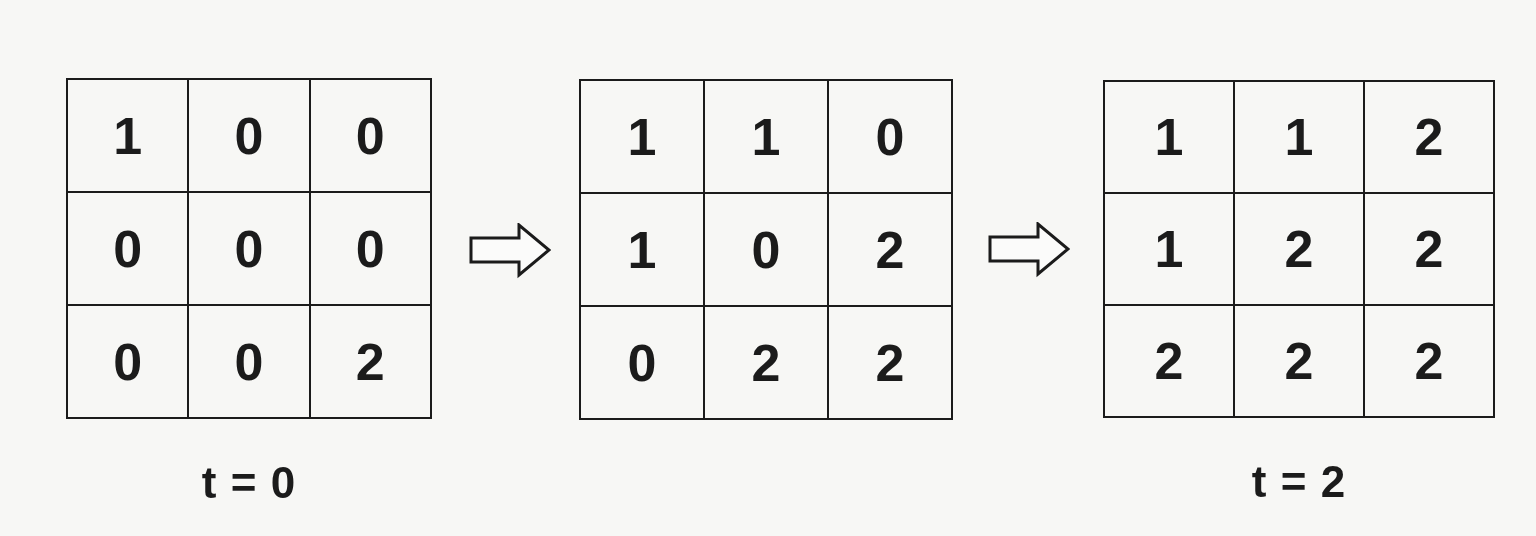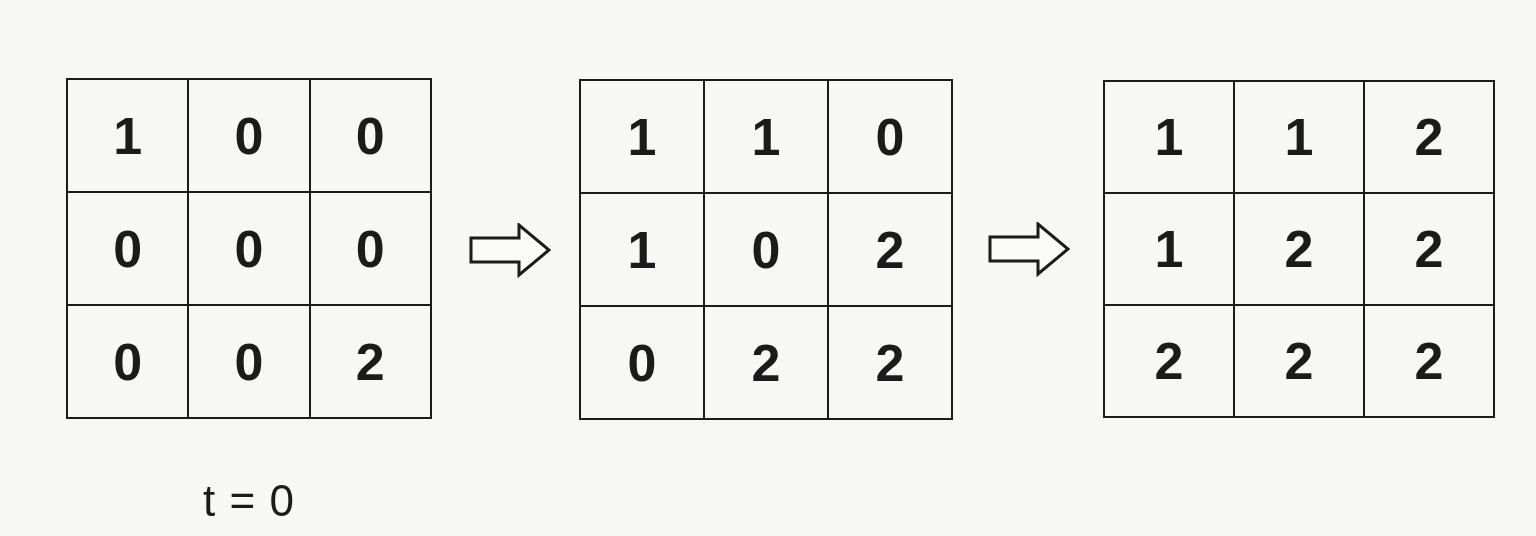--- a/index.html
+++ b/index.html
@@ -30,24 +30,24 @@
   .cell{
     border:1px solid var(--line);
     display:flex;
     align-items:center;
     justify-content:center;
     font-size:52px;
     font-weight:bold;
     line-height:1;
   }
   .grid-label{
-    margin-top:60px;
+    margin-top:42px;
     text-align:center;
     font-size:44px;
-    font-weight:400;
+    font-weight:700;
     letter-spacing:1px;
     line-height:1;
     color:var(--text);
   }
   .arrow{position:absolute;}
   .arrow svg{display:block;}
 </style>
 </head>
 <body>
 
@@ -99,15 +99,16 @@
       <div class="cell">1</div>
       <div class="cell">1</div>
       <div class="cell">2</div>
       <div class="cell">1</div>
       <div class="cell">2</div>
       <div class="cell">2</div>
       <div class="cell">2</div>
       <div class="cell">2</div>
       <div class="cell">2</div>
     </div>
+    <div class="grid-label">t = 2</div>
   </section>
 
 </div>
 
 </body></html>

